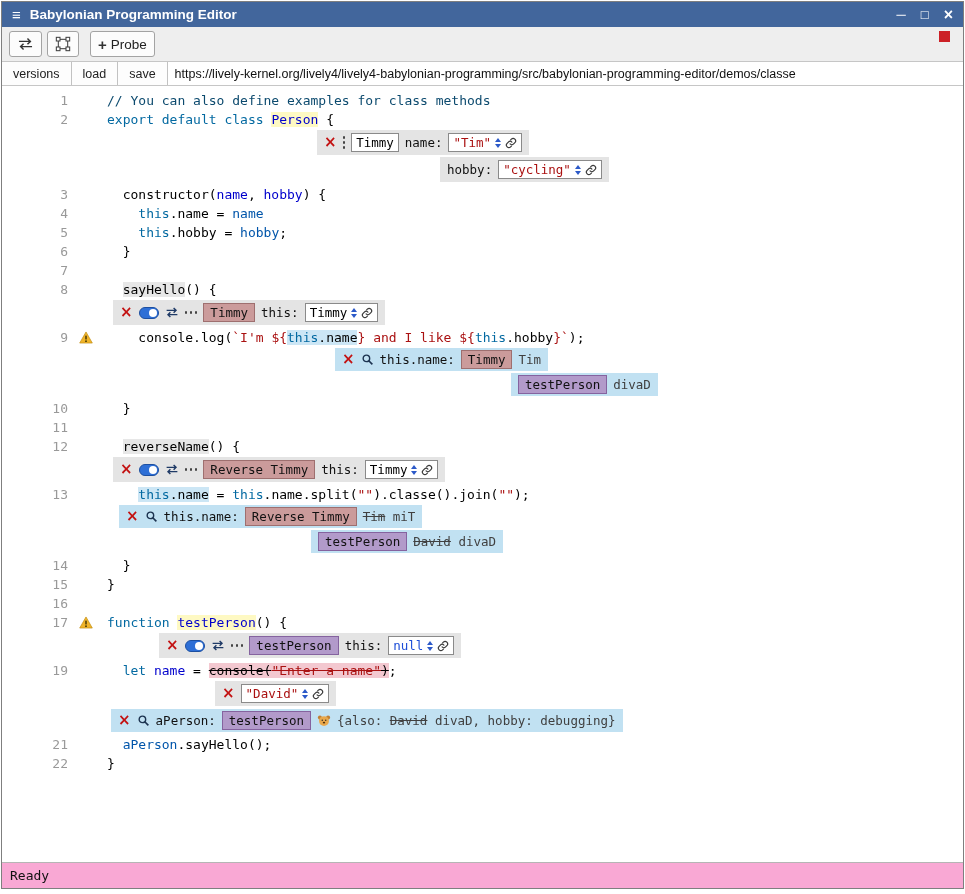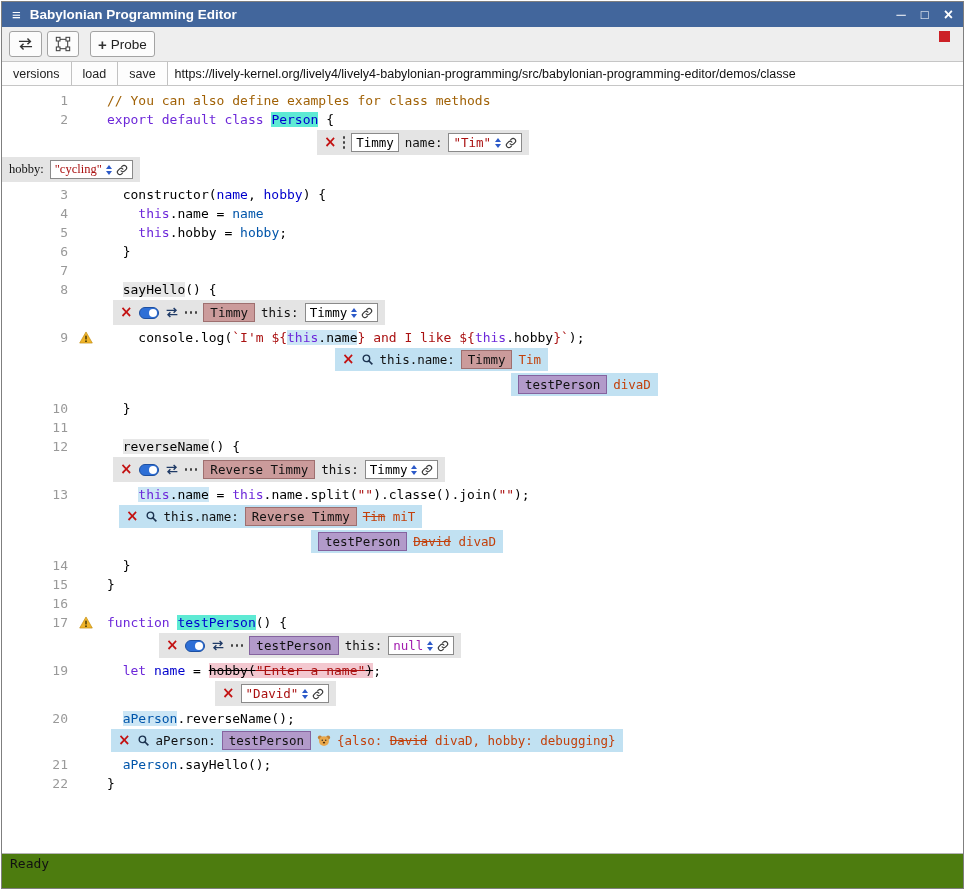--- a/index.html
+++ b/index.html
@@ -25,58 +25,58 @@
   .navbar{height:24px;display:flex;align-items:stretch;border-bottom:1px solid #c6c6c6;font-size:12.5px;flex:none;background:#fff}
   .navcell{border-right:1px solid #c2c2c2;display:flex;align-items:center;padding:0 11px;background:#fdfdfd;color:#222;cursor:pointer}
   .urlcell{flex:1;display:flex;align-items:center;padding:0 7px;white-space:nowrap;overflow:hidden;color:#111}
 
   
   .editor{flex:1;overflow:hidden;background:#fff;font-family:"DejaVu Sans Mono",monospace;font-size:13px;padding-top:5px}
   .cm-line{display:flex;line-height:19px}
   .gutter{width:70px;text-align:right;color:#999;flex:none;padding-right:4px}
   .warnslot{width:31px;flex:none;padding-left:7px;display:inline-flex;align-items:center}
   .codetext{white-space:pre;padding-left:4px}
-  .tk-com{color:#a16207}
-  .tk-kw{color:#6d28d9}
+  .tk-com{color:#0c4a6e}
+  .tk-kw{color:#0369a1}
   .tk-def{color:#0000cc}
   .tk-v2{color:#0055aa}
   .tk-str{color:#aa1111}
-  .hl-ex{background:#5eead4}
+  .hl-ex{background:#fef9c3}
   .hl-ex2{background:#e7e7e7}
   .hl-probe{background:#cce6f5}
   .hl-repl{background:#f3c8d0;text-decoration:line-through}
 
   
   .widget-block{margin:1px 0 3px}
   .widget-row{display:inline-flex;align-items:center;gap:6px;padding:2px 7px;width:max-content;font-size:12.5px;margin-bottom:2px;display:flex}
   .widget-row{width:max-content}
   .w-example{background:#e4e4e4;min-height:25px}
   .w-probe{background:#c1e1f2;min-height:23px}
   .wclose{color:#c31212;font-weight:bold;font-size:15px;line-height:1;cursor:pointer;font-family:"DejaVu Sans",sans-serif}
   .wlabel{color:#111}
   .badge{border:1px solid;padding:0 6px;line-height:17px;color:#111;cursor:pointer}
   .badge-rose{background:#cb9b9b;border-color:#9e6f6f}
   .badge-purple{background:#b29aca;border-color:#85639f}
   .vbox{background:#fff;border:1px solid #8a8a8a;display:inline-flex;align-items:center;padding:1px 4px;gap:4px;line-height:15px;cursor:text}
-  .muted{color:#a21caf}
+  .muted{color:#1d4ed8}
   .strike{text-decoration:line-through}
-  .pvals{white-space:pre;color:#c2410c}
+  .pvals{white-space:pre;color:#404040}
   .icn{display:inline-flex;align-items:center}
   .spin{display:inline-flex;flex-direction:column;gap:2px;cursor:pointer}
   .spin i{display:block;width:0;height:0;border-left:3.5px solid transparent;border-right:3.5px solid transparent}
   .spin .u{border-bottom:4.5px solid #2b59c8}
   .spin .d{border-top:4.5px solid #2b59c8}
   .toggle{width:20px;height:12px;border-radius:7px;background:#2e6fd6;border:1px solid #1d4fa0;position:relative;flex:none;cursor:pointer}
   .toggle::after{content:"";position:absolute;right:1px;top:1px;width:8px;height:8px;border-radius:50%;background:#fff}
   .vdots,.hdots{display:inline-flex;gap:2.5px;cursor:pointer}
   .vdots{flex-direction:column}
   .vdots i,.hdots i{width:2.6px;height:2.6px;border-radius:50%;background:#444;display:block}
 
   
-  .statusbar{height:26px;background:#4d7c0f;border-top:1px solid #b5b5b5;display:flex;align-items:flex-end;padding:17px 8px;font-family:"DejaVu Sans Mono",monospace;font-size:13px;color:#111;flex:none}
+  .statusbar{height:26px;background:#f9a8d4;border-top:1px solid #b5b5b5;display:flex;align-items:center;padding:8px 8px;font-family:"DejaVu Sans Mono",monospace;font-size:13px;color:#111;flex:none}
 
   .red-indicator{position:absolute;top:29px;right:13px;width:11px;height:11px;background:#cc2026}
 </style>
 </head>
 <body>
 
 <div class="window">
 
   <div class="titlebar">
     <span class="menu-icon">≡</span>
@@ -151,21 +151,21 @@
               <i class="d"></i>
             </span>
             <span class="icn">
               <svg width="12" height="12" viewBox="0 0 24 24" fill="none" stroke="#3a3a3a" stroke-width="2.4" stroke-linecap="round">
                 <path d="M10.2 13.8a5 5 0 0 0 7.07 0l2.5-2.5a5 5 0 0 0-7.07-7.07l-1.4 1.4"></path>
                 <path d="M13.8 10.2a5 5 0 0 0-7.07 0l-2.5 2.5a5 5 0 0 0 7.07 7.07l1.4-1.4"></path>
               </svg>
             </span>
           </span>
         </div>
-        <div class="widget-row w-example" style=" font-family: Liberation Serif, serif;">
+        <div class="widget-row w-example" style="margin-left: 438px;">
           <span class="wlabel">hobby:</span>
           <span class="vbox">
             <span class="tk-str">"cycling"</span>
             <span class="spin">
               <i class="u"></i>
               <i class="d"></i>
             </span>
             <span class="icn">
               <svg width="12" height="12" viewBox="0 0 24 24" fill="none" stroke="#3a3a3a" stroke-width="2.4" stroke-linecap="round">
                 <path d="M10.2 13.8a5 5 0 0 0 7.07 0l2.5-2.5a5 5 0 0 0-7.07-7.07l-1.4 1.4"></path>
@@ -390,44 +390,39 @@
                 <path d="M10.2 13.8a5 5 0 0 0 7.07 0l2.5-2.5a5 5 0 0 0-7.07-7.07l-1.4 1.4"></path>
                 <path d="M13.8 10.2a5 5 0 0 0-7.07 0l-2.5 2.5a5 5 0 0 0 7.07 7.07l1.4-1.4"></path>
               </svg>
             </span>
           </span>
         </div>
       </div>
       <div class="cm-line">
         <span class="gutter">19</span>
         <span class="warnslot"></span>
-        <span class="codetext"><span>  </span><span class="tk-kw">let</span><span> </span><span class="tk-def">name</span><span> = </span><span class="hl-repl">hobby(</span><span class="tk-str hl-repl">"Enter a name"</span><span class="hl-repl">)</span><span>;</span></span>
+        <span class="codetext"><span>  </span><span class="tk-kw">let</span><span> </span><span class="tk-def">name</span><span> = </span><span class="hl-repl">console(</span><span class="tk-str hl-repl">"Enter a name"</span><span class="hl-repl">)</span><span>;</span></span>
       </div>
       <div class="widget-block">
         <div class="widget-row w-example" style="margin-left: 213px;">
           <span class="wclose">×</span>
           <span class="vbox">
             <span class="tk-str">"David"</span>
             <span class="spin">
               <i class="u"></i>
               <i class="d"></i>
             </span>
             <span class="icn">
               <svg width="12" height="12" viewBox="0 0 24 24" fill="none" stroke="#3a3a3a" stroke-width="2.4" stroke-linecap="round">
                 <path d="M10.2 13.8a5 5 0 0 0 7.07 0l2.5-2.5a5 5 0 0 0-7.07-7.07l-1.4 1.4"></path>
                 <path d="M13.8 10.2a5 5 0 0 0-7.07 0l-2.5 2.5a5 5 0 0 0 7.07 7.07l1.4-1.4"></path>
               </svg>
             </span>
           </span>
         </div>
-      </div>
-      <div class="cm-line">
-        <span class="gutter">20</span>
-        <span class="warnslot"></span>
-        <span class="codetext"><span>  </span><span class="tk-v2 hl-probe">aPerson</span><span>.reverseName();</span></span>
       </div>
       <div class="widget-block">
         <div class="widget-row w-probe" style="margin-left: 109px;">
           <span class="wclose">×</span>
           <span class="icn">
             <svg width="13" height="13" viewBox="0 0 24 24" fill="none">
               <circle cx="10" cy="10" r="6" stroke="#1c3350" stroke-width="2.6"></circle>
               <path d="M14.8 14.8 21 21" stroke="#1c3350" stroke-width="3"></path>
             </svg>
           </span>

